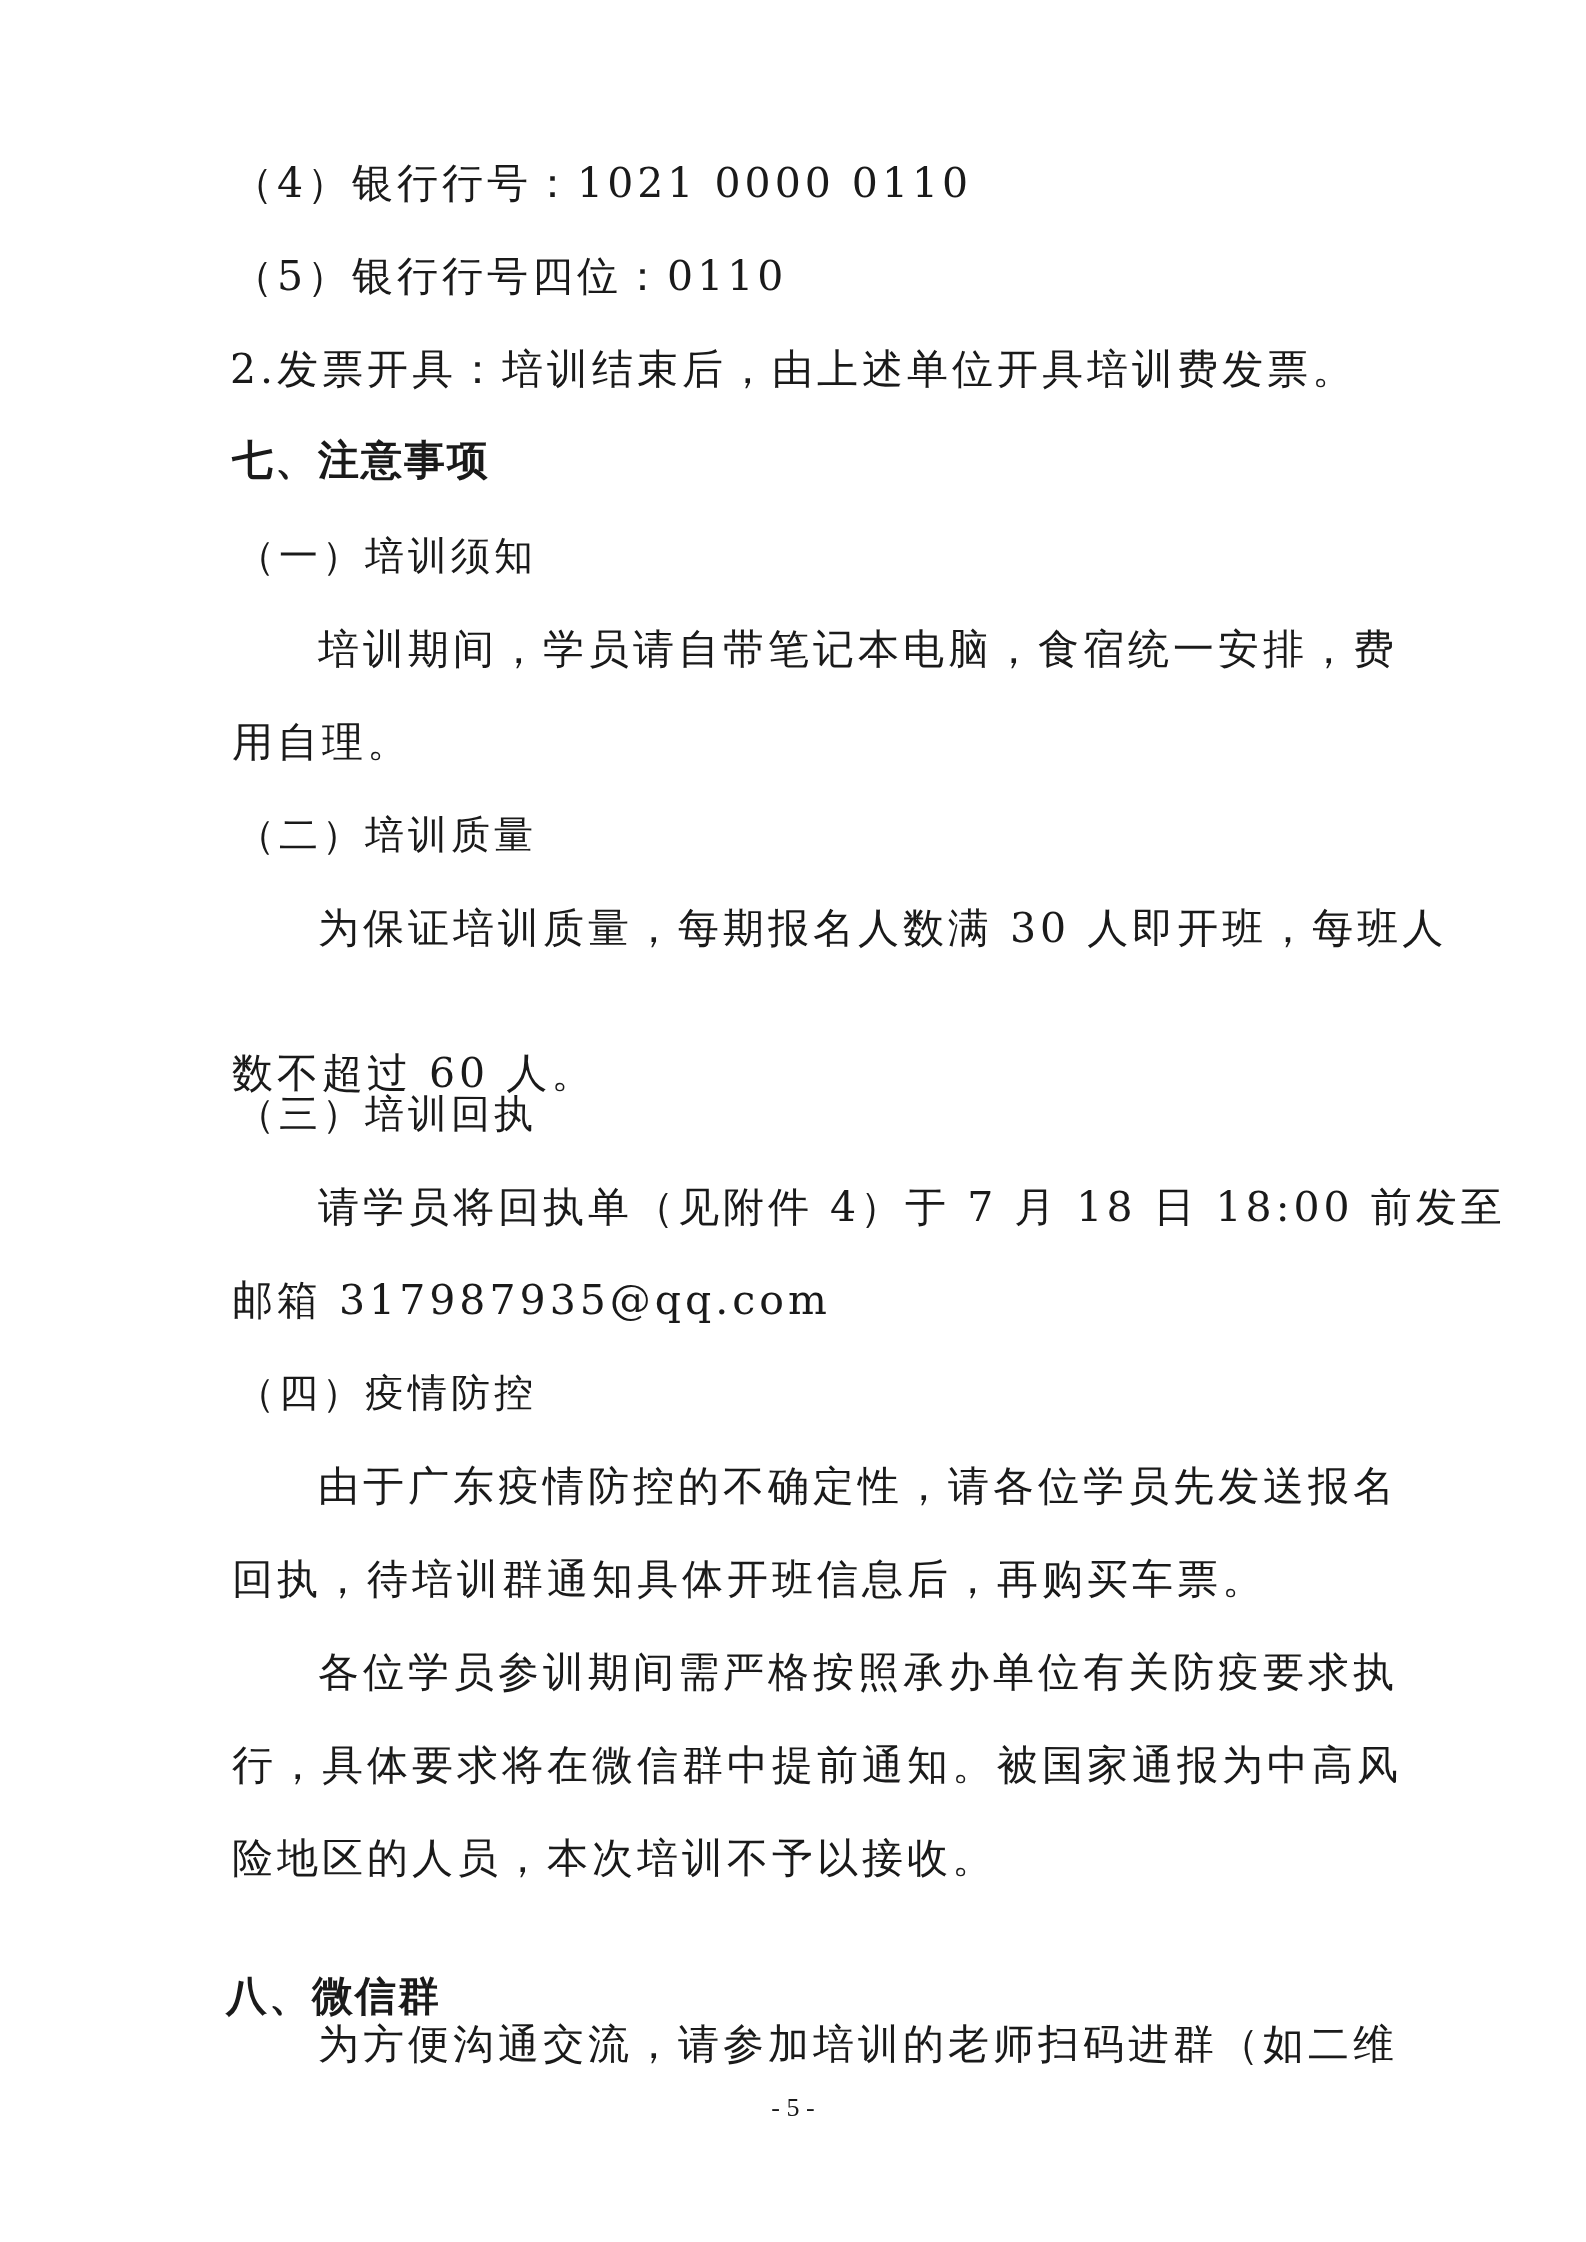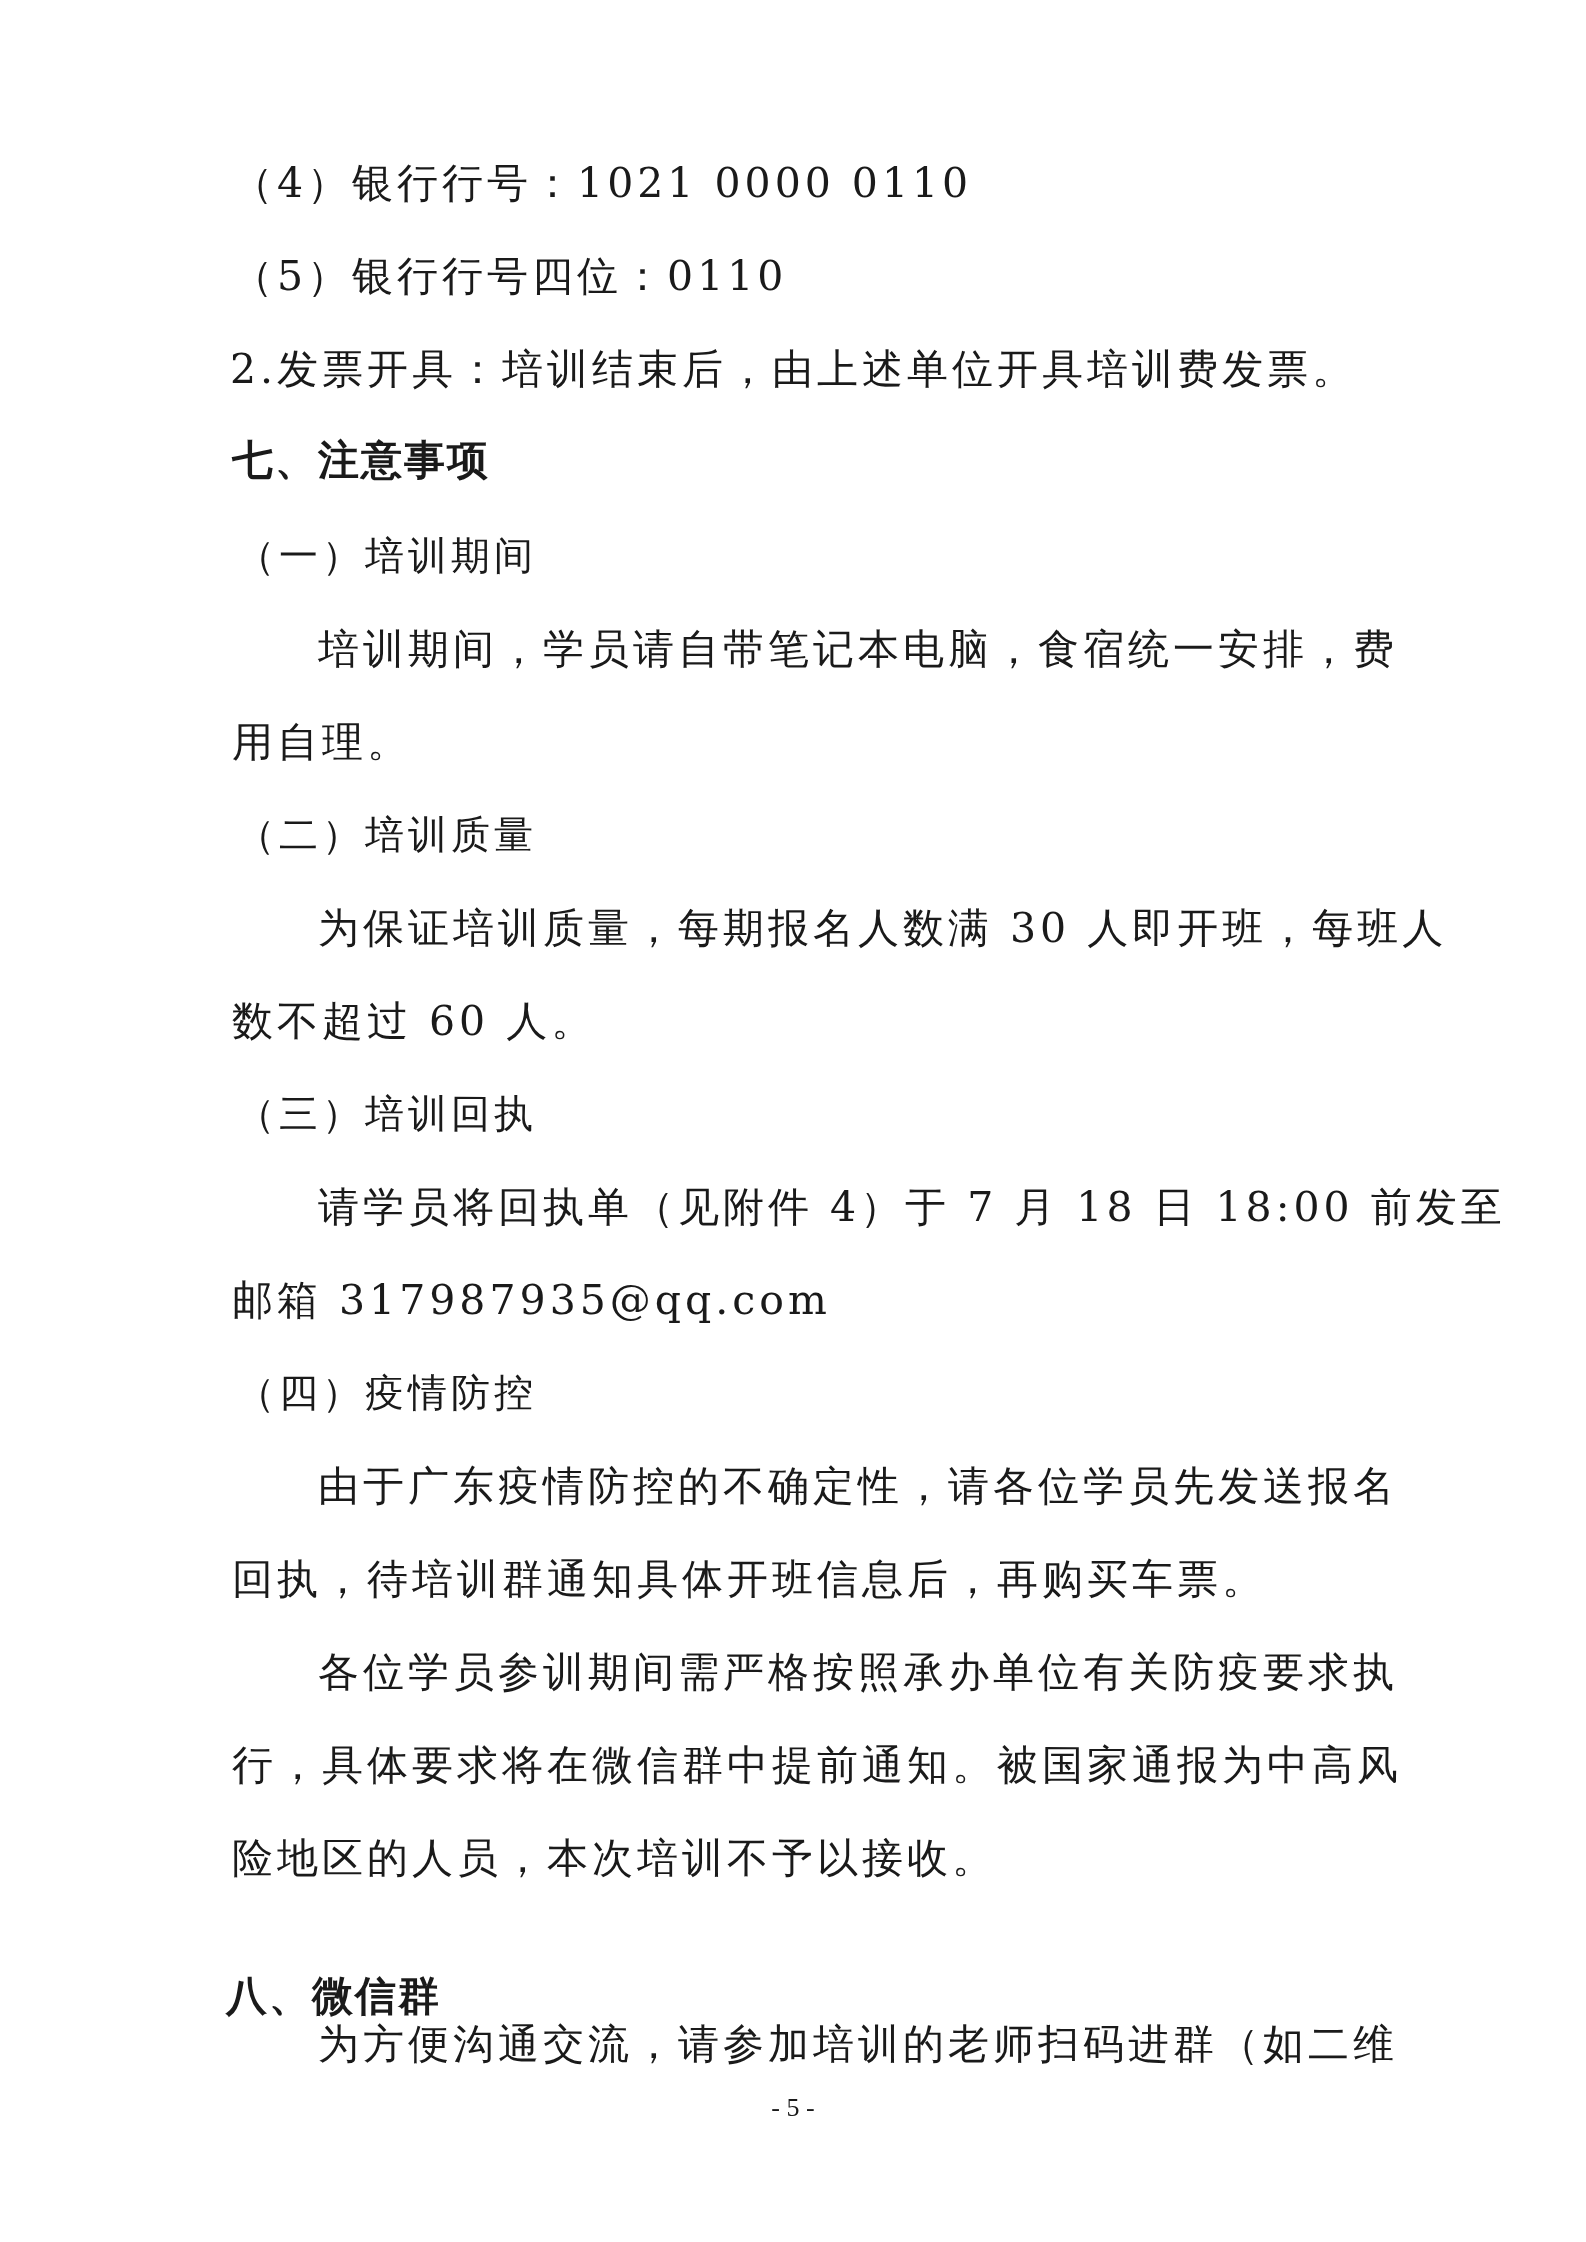--- a/index.html
+++ b/index.html
@@ -57,27 +57,27 @@
 <body>
 
 <div class="page">
 
   <div class="line" style="top:158px">（4）银行行号：1021 0000 0110</div>
   <div class="line" style="top:251px">（5）银行行号四位：0110</div>
   <div class="line" style="top:344px; left:230px;">2.发票开具：培训结束后，由上述单位开具培训费发票。</div>
 
   <div class="line heading" style="top:438px">七、注意事项</div>
 
-  <div class="line subheading" style="top:531px">（一）培训期间</div>
+  <div class="line subheading" style="top:531px">（一）培训须知</div>
   <div class="line indent" style="top:624px">培训期间，学员请自带笔记本电脑，食宿统一安排，费</div>
   <div class="line" style="top:717px">用自理。</div>
 
   <div class="line subheading" style="top:810px">（二）培训质量</div>
   <div class="line indent" style="top:903px">为保证培训质量，每期报名人数满 30 人即开班，每班人</div>
-  <div class="line" style="top:996px">数不超过 60 人。</div>
+  <div class="line" style="top:1048px">数不超过 60 人。</div>
 
   <div class="line subheading" style="top:1089px">（三）培训回执</div>
   <div class="line indent" style="top:1182px">请学员将回执单（见附件 4）于 7 月 18 日 18:00 前发至</div>
   <div class="line" style="top:1275px">邮箱 317987935@qq.com</div>
 
   <div class="line subheading" style="top:1368px">（四）疫情防控</div>
   <div class="line indent" style="top:1461px">由于广东疫情防控的不确定性，请各位学员先发送报名</div>
   <div class="line" style="top:1554px">回执，待培训群通知具体开班信息后，再购买车票。</div>
   <div class="line indent" style="top:1647px">各位学员参训期间需严格按照承办单位有关防疫要求执</div>
   <div class="line" style="top:1740px">行，具体要求将在微信群中提前通知。被国家通报为中高风</div>

